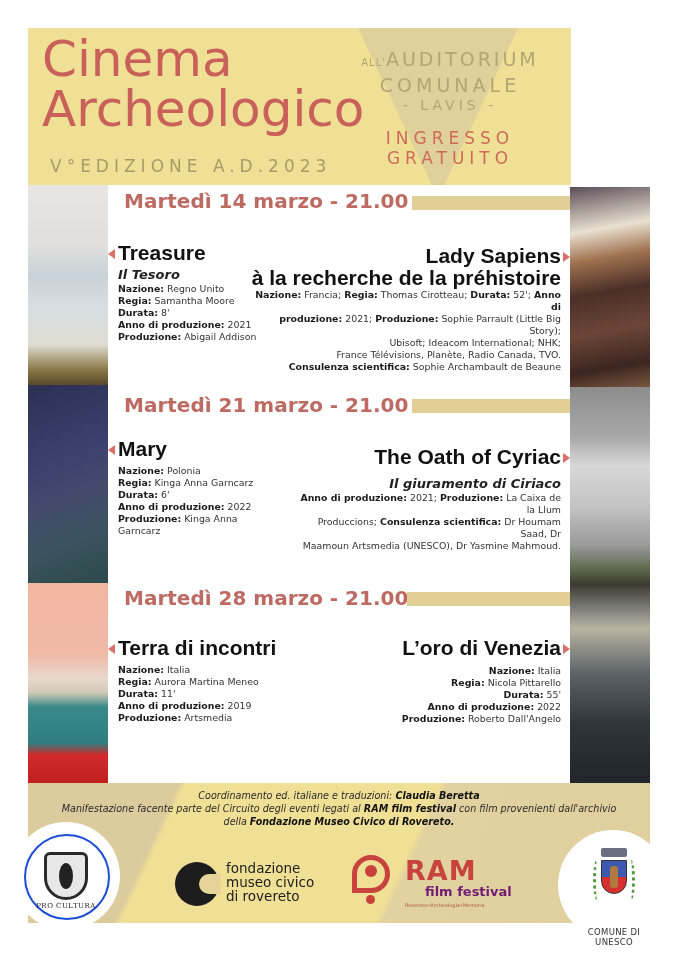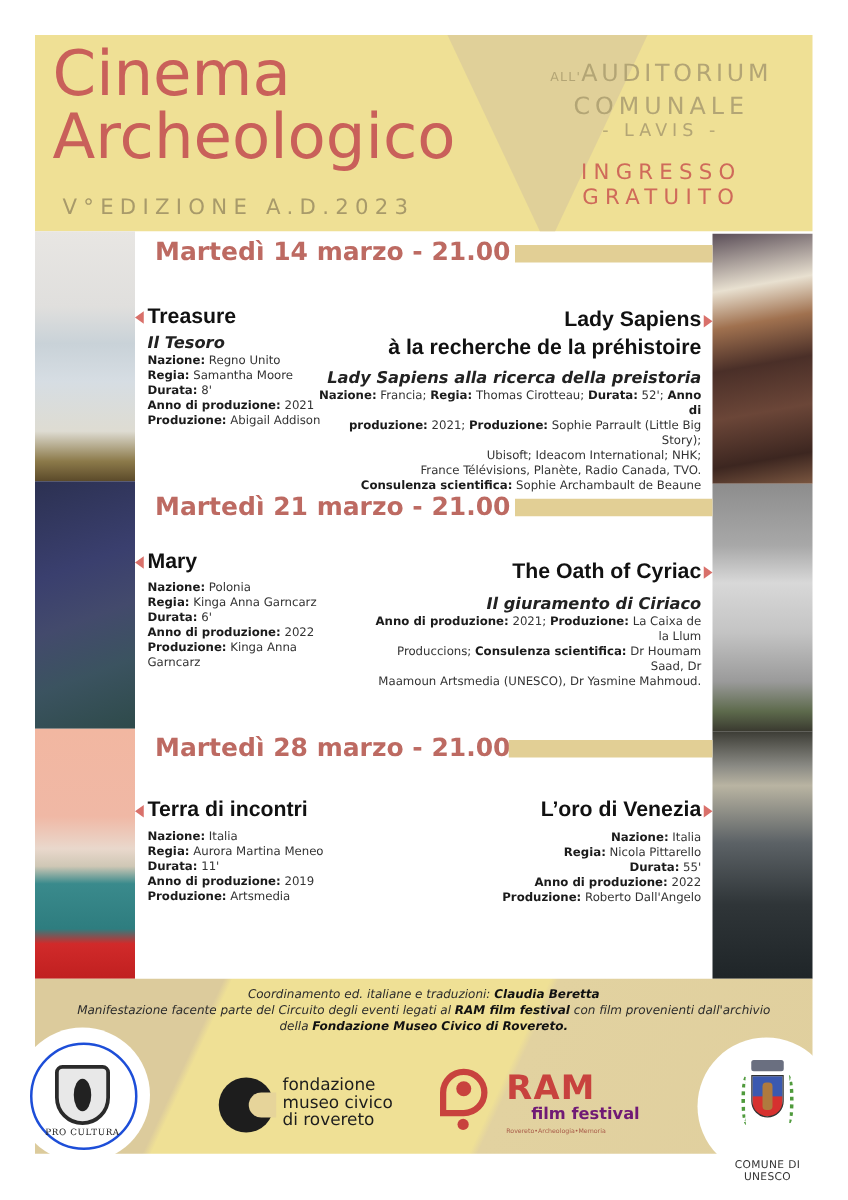--- a/index.html
+++ b/index.html
@@ -1,21 +1,21 @@
 <!DOCTYPE html>
 <html><head>
 <meta charset="utf-8">
 <style>
   * { box-sizing: border-box; margin: 0; padding: 0; }
   html, body { width: 678px; height: 960px; background: #ffffff; overflow: hidden; }
   body { position: relative; font-family: "DejaVu Sans", sans-serif; }
 
   
   .header {
-    position: absolute; left: 28px; top: 28px; width: 622px; height: 157px;
+    position: absolute; left: 28px; top: 28px; width: 543px; height: 157px;
     background: #efe095; overflow: hidden;
   }
   .header .tri {
     position: absolute; left: 330px; top: 0; width: 0; height: 0;
     border-left: 80px solid transparent; border-right: 80px solid transparent;
     border-top: 170px solid #ddcd9a; opacity: 0.85;
   }
   .title {
     position: absolute; left: 14px; top: 6px; color: #c9605a;
     font-family: "DejaVu Sans", sans-serif; font-weight: normal;
@@ -50,21 +50,21 @@
   
   .date-row { position: absolute; left: 124px; height: 26px; }
   .date-label {
     position: absolute; left: 0; top: 0; color: #bd6a62; font-weight: bold;
     font-family: "DejaVu Sans", sans-serif; font-size: 20px; line-height: 26px; white-space: nowrap;
   }
   .date-bar { position: absolute; height: 14px; background: #e2cf95; top: 7px; }
 
   
   .film { position: absolute; }
-  .film .ftitle { font-family: "Liberation Sans", sans-serif; font-weight: bold; color: #111; font-size: 17px; line-height: 22px; }
+  .film .ftitle { font-family: "Liberation Sans", sans-serif; font-weight: bold; color: #111; font-size: 21px; line-height: 22px; }
   .film .subtitle { font-family: "DejaVu Sans", sans-serif; font-style: italic; font-weight: bold; color: #222; font-size: 13px; line-height: 16px; margin-top: 3px; }
   .film .info { font-family: "DejaVu Sans", sans-serif; color: #333; font-size: 9.4px; line-height: 12px; }
   .film .info b { color: #1b1b1b; }
   .film.right { text-align: right; }
   .marker {
     position: absolute; width: 0; height: 0;
     border-top: 5px solid transparent; border-bottom: 5px solid transparent;
   }
   .marker.l { border-right: 7px solid #d9706a; }
   .marker.r { border-left: 7px solid #d9706a; }
@@ -151,21 +151,20 @@
     <div><b>Durata:</b> <span>8'</span></div>
     <div><b>Anno di produzione:</b> <span>2021</span></div>
     <div><b>Produzione:</b> <span>Abigail Addison</span></div>
   </div>
 </div>
 
 <div class="marker r" style="left:563px; top:252px;"></div>
 <div class="film right" style="left:248px; top:245px; width:313px;">
   <div class="ftitle">Lady Sapiens</div>
   <div class="ftitle">à la recherche de la préhistoire</div>
-  <div class="subtitle" style="margin-top:6px;">Lady Sapiens alla ricerca della preistoria</div>
   <div class="info" id="lady-details">
       <div><b>Nazione:</b> Francia; <b>Regia:</b> Thomas Cirotteau; <b>Durata:</b> 52'; <b>Anno di</b></div>
       <div><b>produzione:</b> 2021; <b>Produzione:</b> Sophie Parrault (Little Big Story);</div>
       <div>Ubisoft; Ideacom International; NHK;</div>
       <div>France Télévisions, Planète, Radio Canada, TVO.</div>
       <div><b>Consulenza scientifica:</b> Sophie Archambault de Beaune</div>
     </div>
 </div>
 
 <div class="date-row" style="top:392px;">

